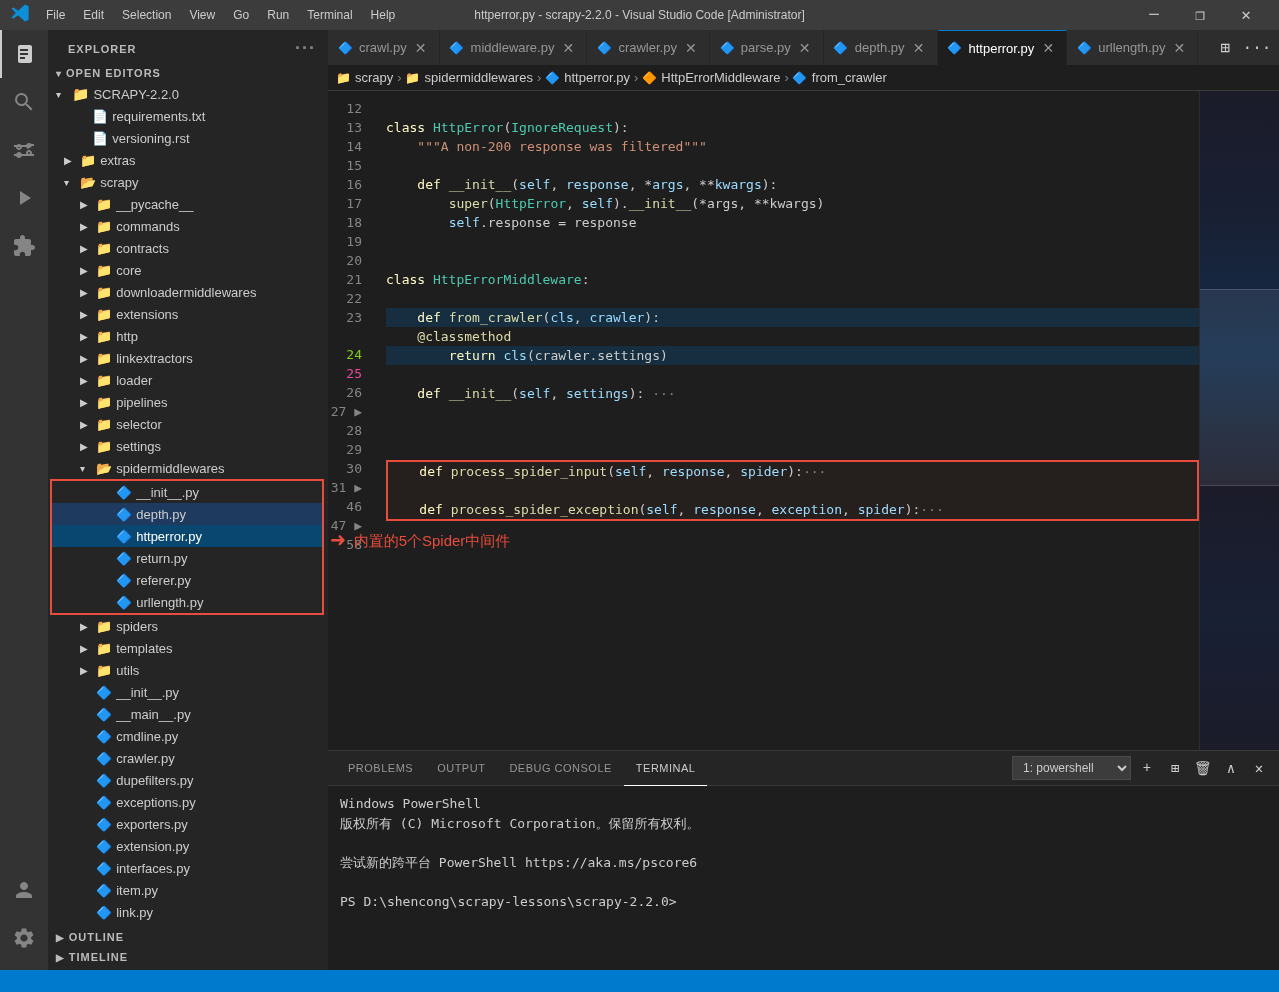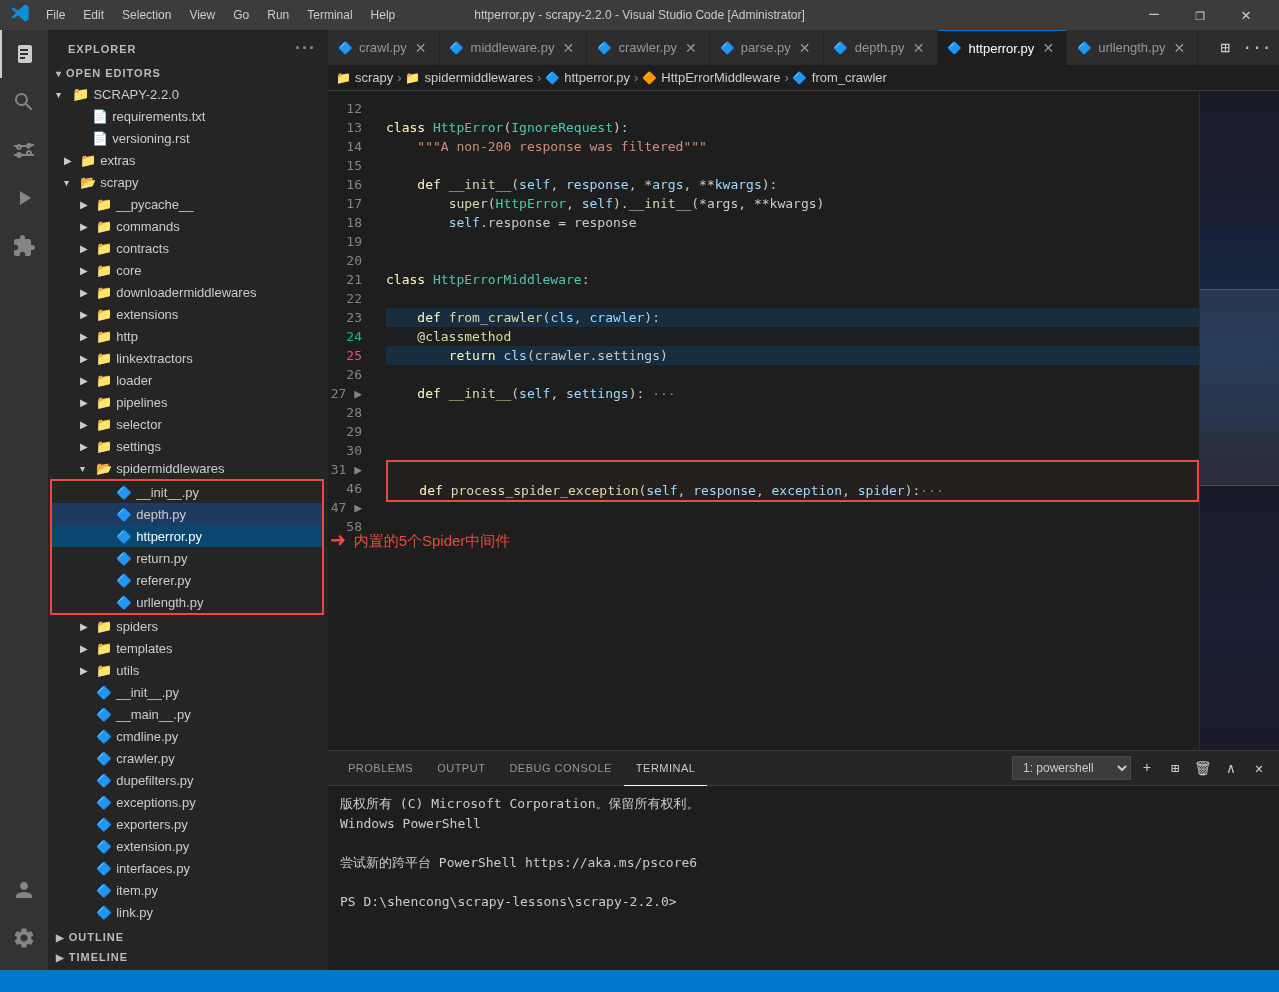--- a/index.html
+++ b/index.html
@@ -509,21 +509,21 @@
           <div>14</div>
           <div>15</div>
           <div>16</div>
           <div>17</div>
           <div>18</div>
           <div>19</div>
           <div>20</div>
           <div>21</div>
           <div>22</div>
           <div>23</div>
-          <div style="color:#14b8a6;">24</div>
+          <div style="color:#84cc16;margin-top:18px;">24</div>
           <div style="color:#ec4899;">25</div>
           <div>26</div>
           <div>27 ▶</div>
           <div>28</div>
           <div>29</div>
           <div>30</div>
           <div>31 ▶</div>
           <div>46</div>
           <div>47 ▶</div>
           <div>58</div>
@@ -543,20 +543,21 @@
           <span class="code-line selected-highlight">    <span class="kw">def </span><span class="fn">from_crawler</span><span class="punc">(</span><span class="self">cls</span><span class="punc">, </span><span class="param">crawler</span><span class="punc">):</span></span>
           <span class="code-line">    <span class="deco">@classmethod</span></span>
           <span class="code-line selected-highlight">        <span class="kw">return </span><span class="self">cls</span><span class="punc">(</span>crawler<span class="punc">.</span>settings<span class="punc">)</span></span>
           <span class="code-line">&nbsp;</span>
           <span class="code-line">    <span class="kw">def </span><span class="fn">__init__</span><span class="punc">(</span><span class="self">self</span><span class="punc">, </span><span class="param">settings</span><span class="punc">): </span><span style="color:#858585;">···</span></span>
           <span class="code-line">&nbsp;</span>
           <span class="code-line">&nbsp;</span>
           <span class="code-line">&nbsp;</span>
 
           <div style="position:relative; border: 2px solid #e74c3c; background: rgba(231,76,60,0.04);">
+            <span class="code-line">    <span class="kw">def </span><span class="fn">process_spider_input</span><span class="punc">(</span><span class="self">self</span><span class="punc">, </span><span class="param">response</span><span class="punc">, </span><span class="param">spider</span><span class="punc">):</span><span style="color:#858585;">···</span></span>
             <span class="code-line">&nbsp;</span>
             <span class="code-line">    <span class="kw">def </span><span class="fn">process_spider_exception</span><span class="punc">(</span><span class="self">self</span><span class="punc">, </span><span class="param">response</span><span class="punc">, </span><span class="param">exception</span><span class="punc">, </span><span class="param">spider</span><span class="punc">):</span><span style="color:#858585;">···</span></span>
           </div>
           <span class="code-line">&nbsp;</span>
         </div>
       </div>
 
       <div id="right-minimap">
         <div class="minimap-content"></div>
         <div class="minimap-viewport"></div>
@@ -579,22 +580,22 @@
             <option>1: powershell</option>
           </select>
           <div class="panel-right-btn">+</div>
           <div class="panel-right-btn">⊞</div>
           <div class="panel-right-btn">🗑</div>
           <div class="panel-right-btn">∧</div>
           <div class="panel-right-btn">✕</div>
         </div>
       </div>
       <div id="terminal-content">
+        <div>Windows PowerShell</div>
         <div>版权所有 (C) Microsoft Corporation。保留所有权利。</div>
-        <div>Windows PowerShell</div>
         <div>&nbsp;</div>
         <div>尝试新的跨平台 PowerShell https://aka.ms/pscore6</div>
         <div>&nbsp;</div>
         <div>PS D:\shencong\scrapy-lessons\scrapy-2.2.0&gt;</div>
       </div>
     </div>
   </div>
 </div>
 
 <div id="status-bar">

